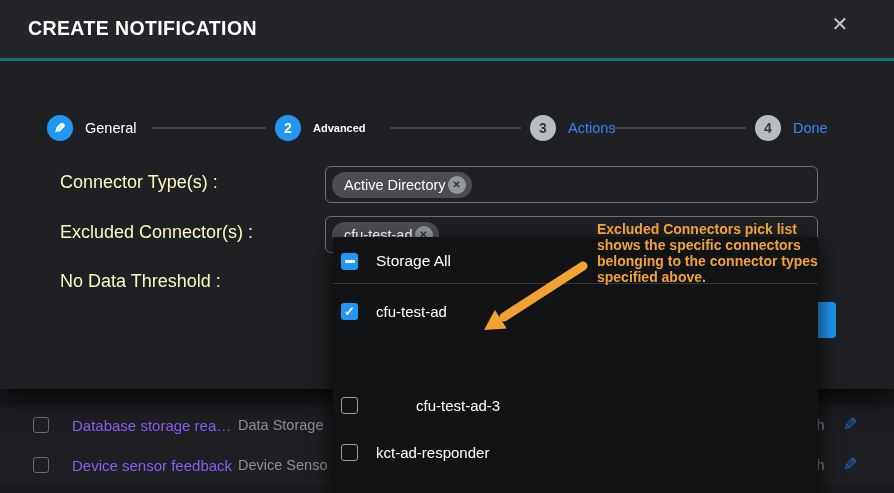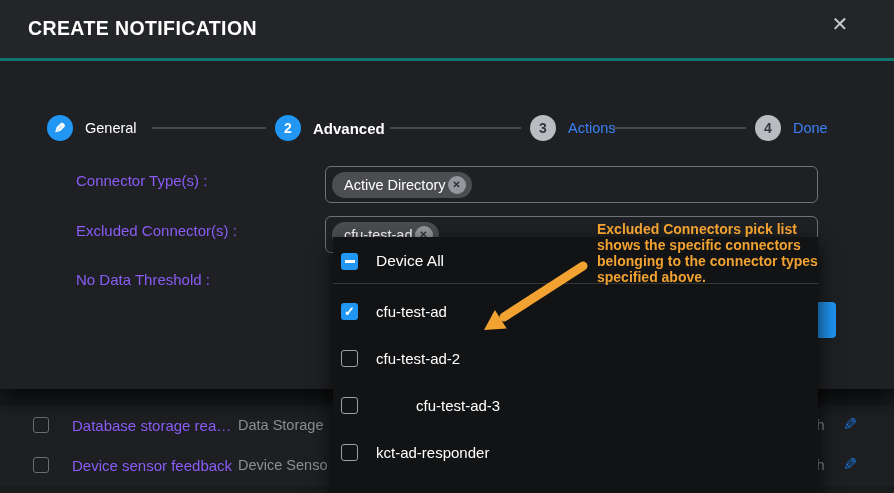--- a/index.html
+++ b/index.html
@@ -47,30 +47,30 @@
   
   .step { position:absolute; top:115px; display:flex; align-items:center; cursor:pointer; }
   .step-circle {
     width:26px; height:26px; border-radius:50%;
     display:flex; align-items:center; justify-content:center;
     font-size:14px; font-weight:bold; margin-right:12px; flex:0 0 auto;
   }
   .step.done .step-circle, .step.active .step-circle { background:#2196F3; color:#fff; }
   .step.pending .step-circle { background:#b9bcc0; color:#35373a; }
   .step-label { font-size:14.5px; color:#ffffff; }
-  .step.active .step-label { font-weight:bold; font-size:15px; }
+  .step.active .step-label { font-weight:bold; font-size:11px; }
   .step.pending .step-label { color:#3b82f6; }
   .step-pencil { font-size:14px; transform:scaleX(-1); }
   .connector { position:absolute; top:127px; height:2px; background:#46484c; }
   .conn1 { left:152px; width:114px; }
   .conn2 { left:390px; width:131px; }
   .conn3 { left:613px; width:133px; }
 
   
-  .fld-label { position:absolute; left:76px; font-size:15px; color:#8b5cf6; white-space:nowrap; }
+  .fld-label { position:absolute; left:60px; font-size:18px; color:#fef9c3; white-space:nowrap; }
   .lbl1 { top:172px; } .lbl2 { top:222px; } .lbl3 { top:271px; }
   .fld-input {
     position:absolute; left:325px; width:493px; height:37px;
     border:1px solid #6f7276; border-radius:6px; background:transparent;
     display:flex; align-items:center; padding:0 6px; cursor:text;
   }
   .inp1 { top:166px; } .inp2 { top:216px; }
   .tag {
     display:inline-flex; align-items:center; gap:2px;
     background:#4b4d51; color:#fff; font-size:14.5px;
@@ -187,30 +187,26 @@
     </div>
 
     <div class="fld-label lbl3">No Data Threshold :</div>
 
     <button class="next-btn"></button>
   </div>
 
   <div class="dropdown">
     <div class="dd-row dd-selectall">
       <span class="cb indeterminate"></span>
-      <span class="dd-label">Device All</span>
+      <span class="dd-label">Storage All</span>
     </div>
     <div class="dd-divider"></div>
     <div class="dd-row dd-opt0">
       <span class="cb checked"></span>
       <span class="dd-label">cfu-test-ad</span>
-    </div>
-    <div class="dd-row dd-opt1">
-      <span class="cb unchecked"></span>
-      <span class="dd-label">cfu-test-ad-2</span>
     </div>
     <div class="dd-row dd-opt2">
       <span class="cb unchecked"></span>
       <span class="dd-label">cfu-test-ad-3</span>
     </div>
     <div class="dd-row dd-opt3">
       <span class="cb unchecked"></span>
       <span class="dd-label">kct-ad-responder</span>
     </div>
   </div>

